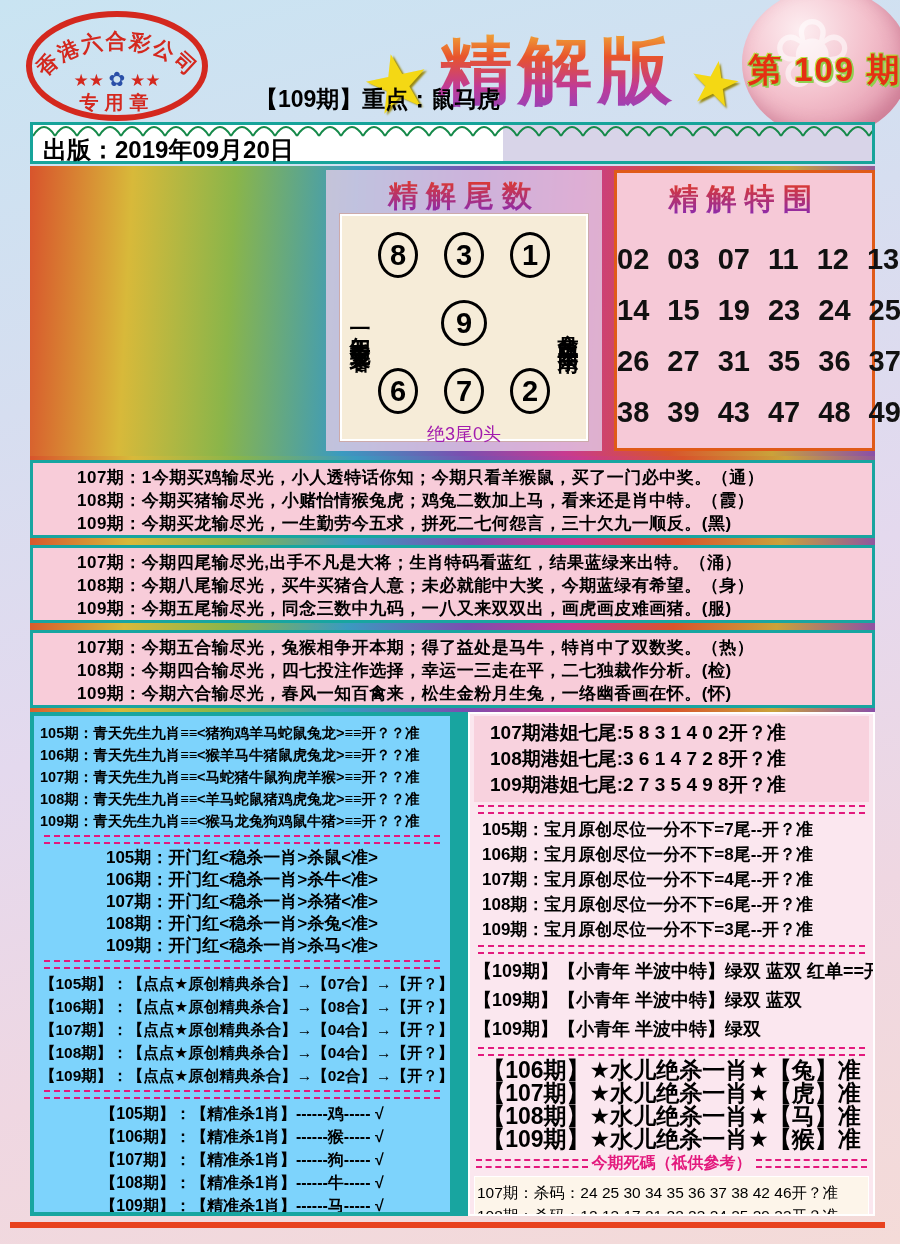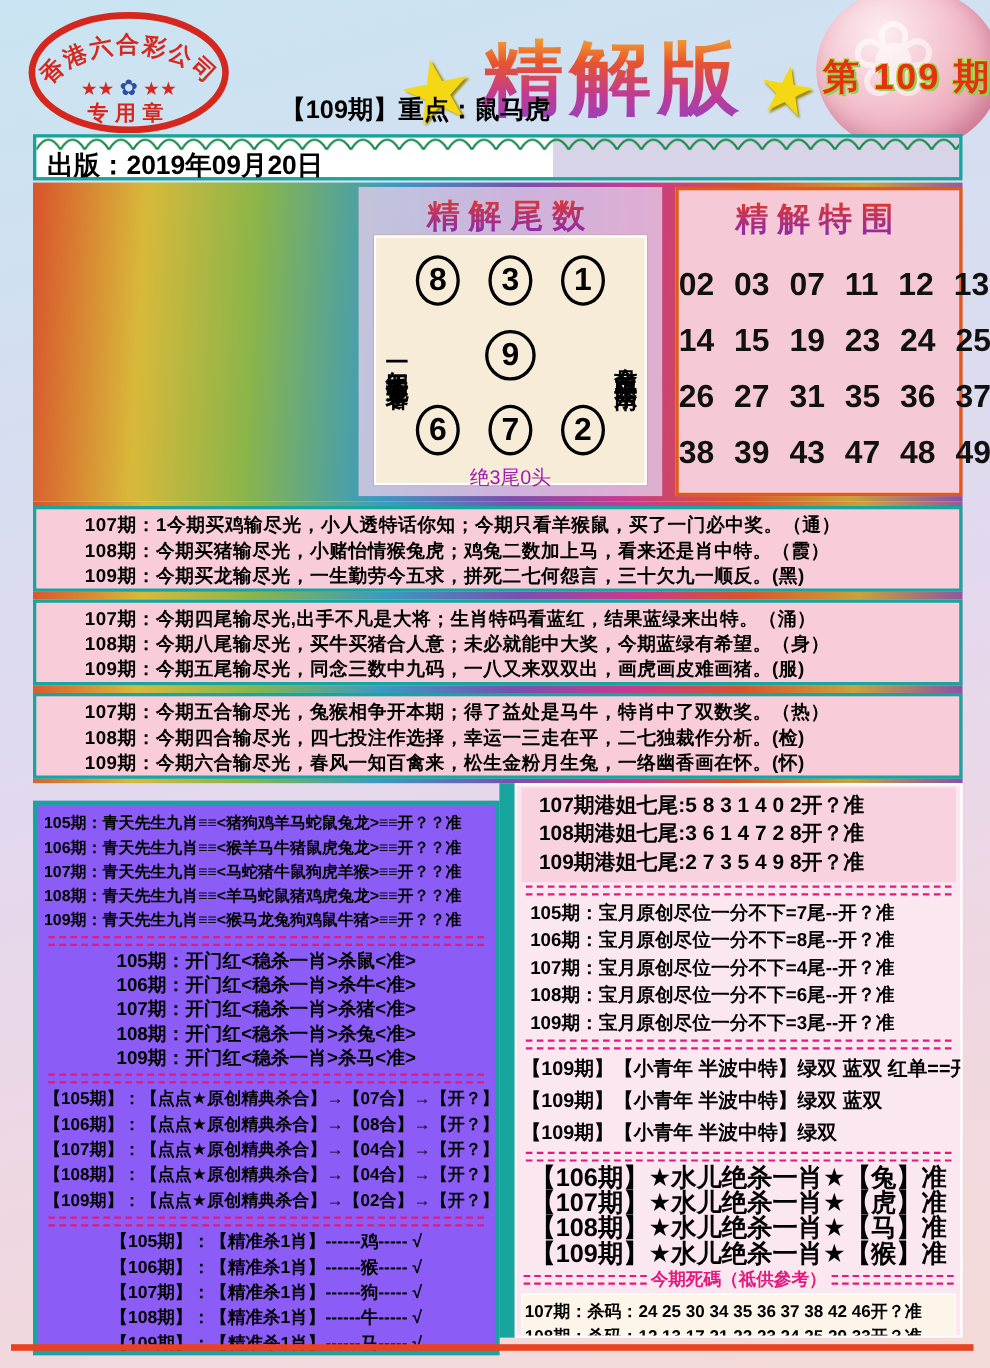--- a/index.html
+++ b/index.html
@@ -79,43 +79,43 @@
   .versezone{left:30px;top:456px;width:845px;height:256px;}
   .verse{
     position:absolute;left:0;width:845px;height:78px;box-sizing:border-box;
     border:3px solid #18a5a0;background:#f8ccd9;padding:3px 6px 3px 44px;
     display:flex;flex-direction:column;justify-content:space-around;
   }
   .vline{font-size:17px;font-weight:700;color:#000;white-space:nowrap;letter-spacing:.5px;}
   
   .bottomzone{left:30px;top:712px;width:845px;height:510px;}
   .leftcol{
-    position:absolute;left:0;top:16px;width:424px;height:504px;box-sizing:border-box;
-    border:4px solid #18a5a0;background:#8b5cf6;padding:6px 6px 2px 6px;overflow:hidden;
+    position:absolute;left:0;top:0;width:424px;height:504px;box-sizing:border-box;
+    border:4px solid #18a5a0;background:#7dd3fc;padding:6px 6px 2px 6px;overflow:hidden;
   }
   .coldiv{position:absolute;left:424px;top:0;width:14px;height:504px;background:#18a5a0;}
   .rightcol{
     position:absolute;left:438px;top:0;width:407px;height:504px;box-sizing:border-box;
     background:#fbe7ef;padding:2px 4px;overflow:hidden;border:2px solid #fff;
   }
   .sep{border-top:2px dashed #e3197d;border-bottom:2px dashed #e3197d;height:5px;margin:3px 4px;}
   .l1 .ln{font-size:14.5px;font-weight:700;line-height:22px;white-space:nowrap;color:#000;}
   .l2 .ln{font-size:17px;font-weight:700;line-height:22px;text-align:center;white-space:nowrap;color:#000;}
   .l3 .ln{font-size:15.5px;font-weight:700;line-height:23px;white-space:nowrap;color:#000;}
   .l4 .ln{font-size:16px;font-weight:700;line-height:23px;text-align:center;white-space:nowrap;color:#000;}
   .r1{background:#f8d2de;padding:4px 2px 4px 16px;}
   .r1 .ln{font-size:19px;font-weight:700;line-height:26px;white-space:nowrap;color:#000;}
   .r2 .ln{font-size:17px;font-weight:700;line-height:25px;white-space:nowrap;color:#000;padding-left:8px;}
   .r3 .ln{font-size:18px;font-weight:700;line-height:29px;white-space:nowrap;color:#000;}
   .r4 .ln{font-size:23px;font-weight:700;line-height:23px;text-align:center;white-space:nowrap;color:#000000;}
   .deadrow{display:flex;align-items:center;gap:4px;margin:2px 2px;}
   .deadrow .dl{flex:1;border-top:2px dashed #e3197d;border-bottom:2px dashed #e3197d;height:5px;}
   .deadrow .dt{font-size:16px;font-weight:700;color:#e3197d;white-space:nowrap;}
   .r5{background:#fdf5ea;padding:4px 2px;border:1px solid #fff;}
-  .r5 .ln{font-size:15.5px;font-weight:700;line-height:23px;white-space:nowrap;color:#000;}
+  .r5 .ln{font-size:15.5px;font-weight:400;line-height:23px;white-space:nowrap;color:#000;}
   .redline{left:10px;top:1222px;width:875px;height:6px;background:#e8421f;}
 </style>
 </head>
 <body>
 
 <div class="abs stamp">
   <svg width="190" height="122" viewBox="0 0 190 122">
     <ellipse cx="95" cy="60" rx="88" ry="52" fill="none" stroke="#d4281e" stroke-width="6"></ellipse>
     <path id="arcpath" d="M 20 78 A 78 50 0 0 1 170 78" fill="none"></path>
     <text font-size="21" font-weight="bold" fill="#d4281e" letter-spacing="2">

